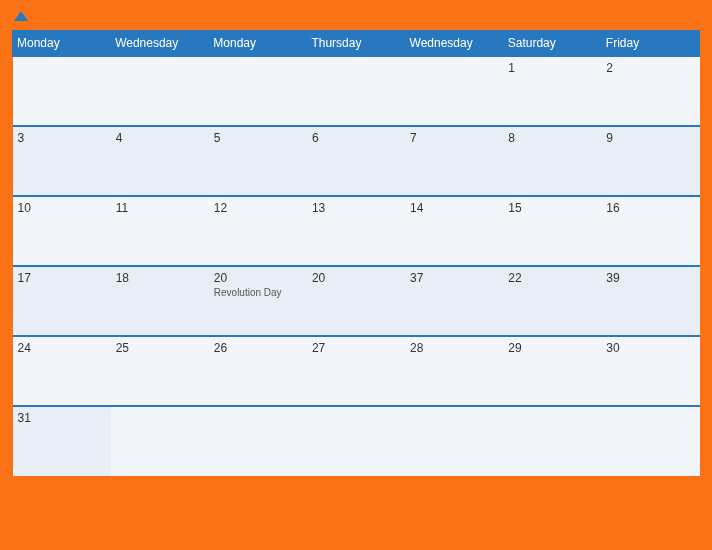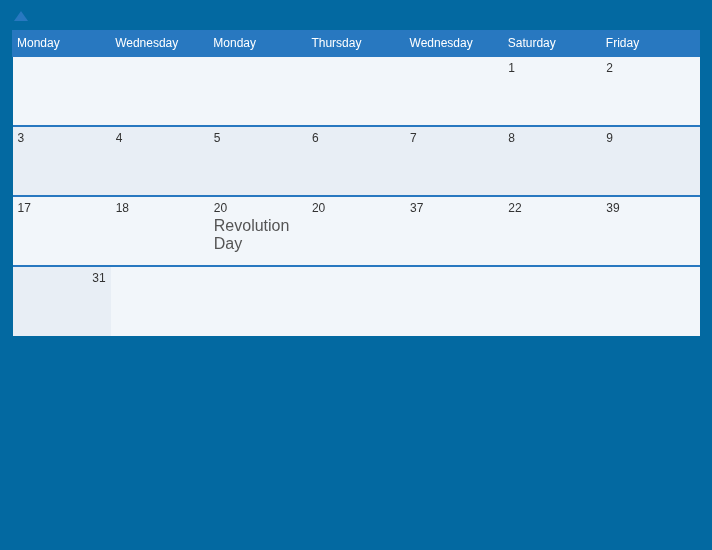--- a/index.html
+++ b/index.html
@@ -6,21 +6,21 @@
     body {
       font-family: Arial, sans-serif;
       background: #fff;
       width: 712px;
       height: 550px;
       overflow: hidden;
     }
     .calendar-wrapper {
       width: 712px;
       height: 550px;
-      background: #0369a1;
+      background: #f97316;
       padding: 10px 12px 10px 12px;
     }
     .header {
       display: flex;
       align-items: center;
       justify-content: space-between;
       margin-bottom: 6px;
     }
     .logo {
       display: flex;
@@ -92,29 +92,28 @@
     }
     .calendar-table tbody tr td.empty {
       background: #f2f6fa;
     }
     .date-num {
       font-size: 12px;
       color: #333;
       display: block;
     }
     .holiday-label {
-      font-size: 16px;
+      font-size: 10px;
       color: #555;
       display: block;
       margin-top: 2px;
     }
     
     .last-row td {
       height: 50px;
-      text-align: right;
     }
   </style>
 </head>
 <body>
 
 <div class="calendar-wrapper">
   <div class="header">
     <div class="logo">
       <div>
         <span class="general"></span><span class="logo-icon"></span>
@@ -171,40 +170,86 @@
           </td>
           <td>
             <span class="date-num">8</span>
           </td>
           <td>
             <span class="date-num">9</span>
           </td>
         </tr>
         <tr>
           <td>
+            <span class="date-num">10</span>
+          </td>
+          <td>
+            <span class="date-num">11</span>
+          </td>
+          <td>
+            <span class="date-num">12</span>
+          </td>
+          <td>
+            <span class="date-num">13</span>
+          </td>
+          <td>
+            <span class="date-num">14</span>
+          </td>
+          <td>
+            <span class="date-num">15</span>
+          </td>
+          <td>
+            <span class="date-num">16</span>
+          </td>
+        </tr>
+        <tr>
+          <td>
             <span class="date-num">17</span>
           </td>
           <td>
             <span class="date-num">18</span>
           </td>
           <td>
             <span class="date-num">20</span>
             <span class="holiday-label">Revolution Day</span>
           </td>
           <td>
             <span class="date-num">20</span>
           </td>
           <td>
             <span class="date-num">37</span>
           </td>
           <td>
             <span class="date-num">22</span>
           </td>
           <td>
             <span class="date-num">39</span>
+          </td>
+        </tr>
+        <tr>
+          <td>
+            <span class="date-num">24</span>
+          </td>
+          <td>
+            <span class="date-num">25</span>
+          </td>
+          <td>
+            <span class="date-num">26</span>
+          </td>
+          <td>
+            <span class="date-num">27</span>
+          </td>
+          <td>
+            <span class="date-num">28</span>
+          </td>
+          <td>
+            <span class="date-num">29</span>
+          </td>
+          <td>
+            <span class="date-num">30</span>
           </td>
         </tr>
         <tr class="last-row">
           <td>
             <span class="date-num">31</span>
           </td>
           <td class="empty"></td>
           <td class="empty"></td>
           <td class="empty"></td>
           <td class="empty"></td>

